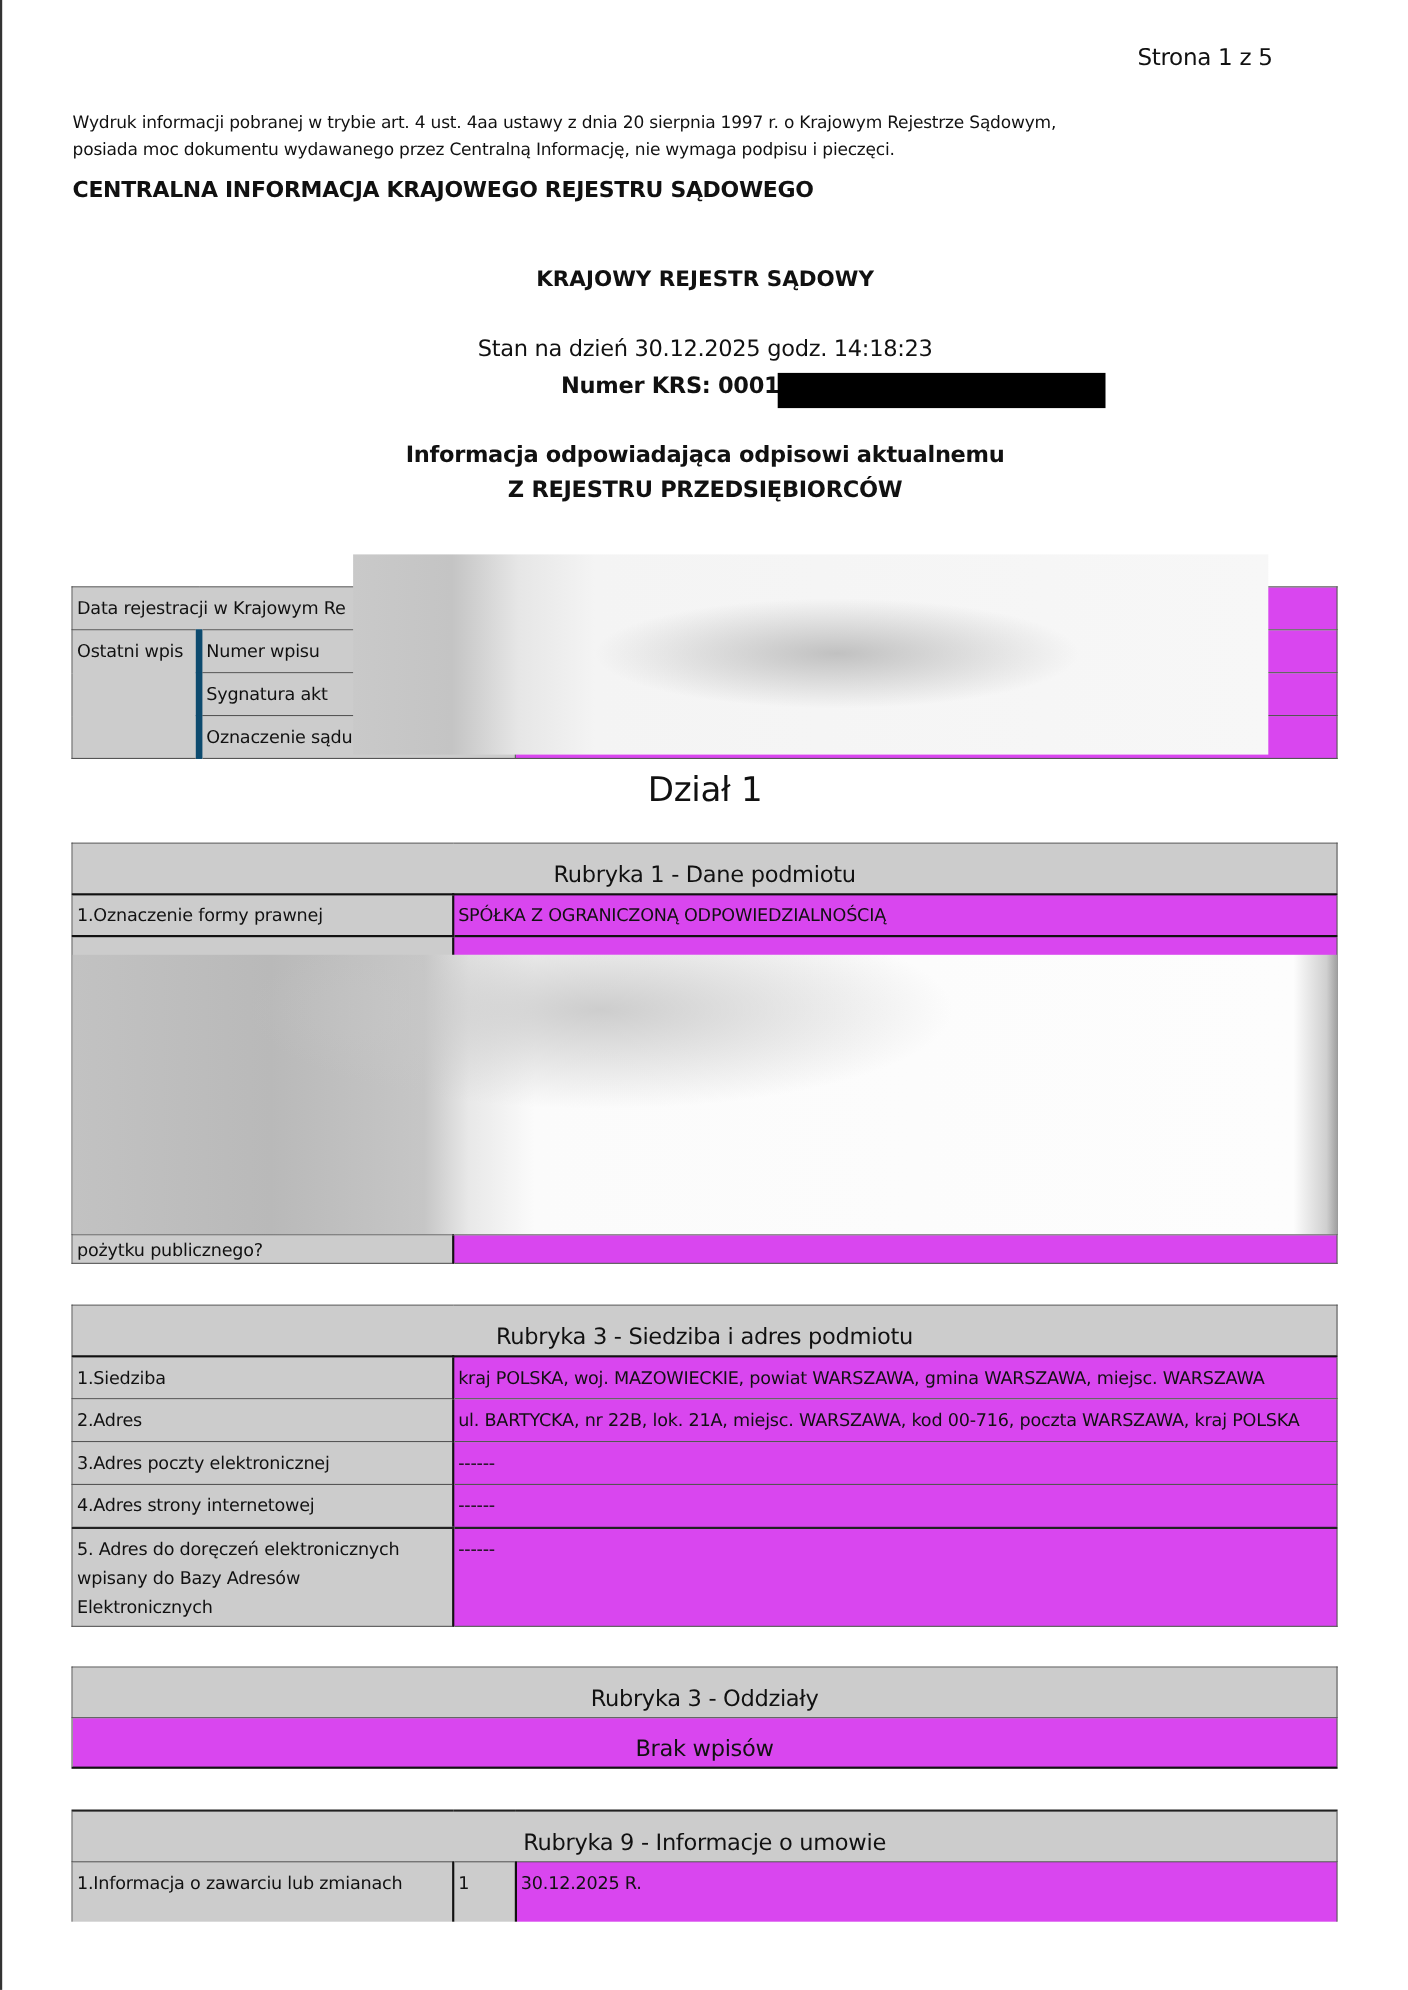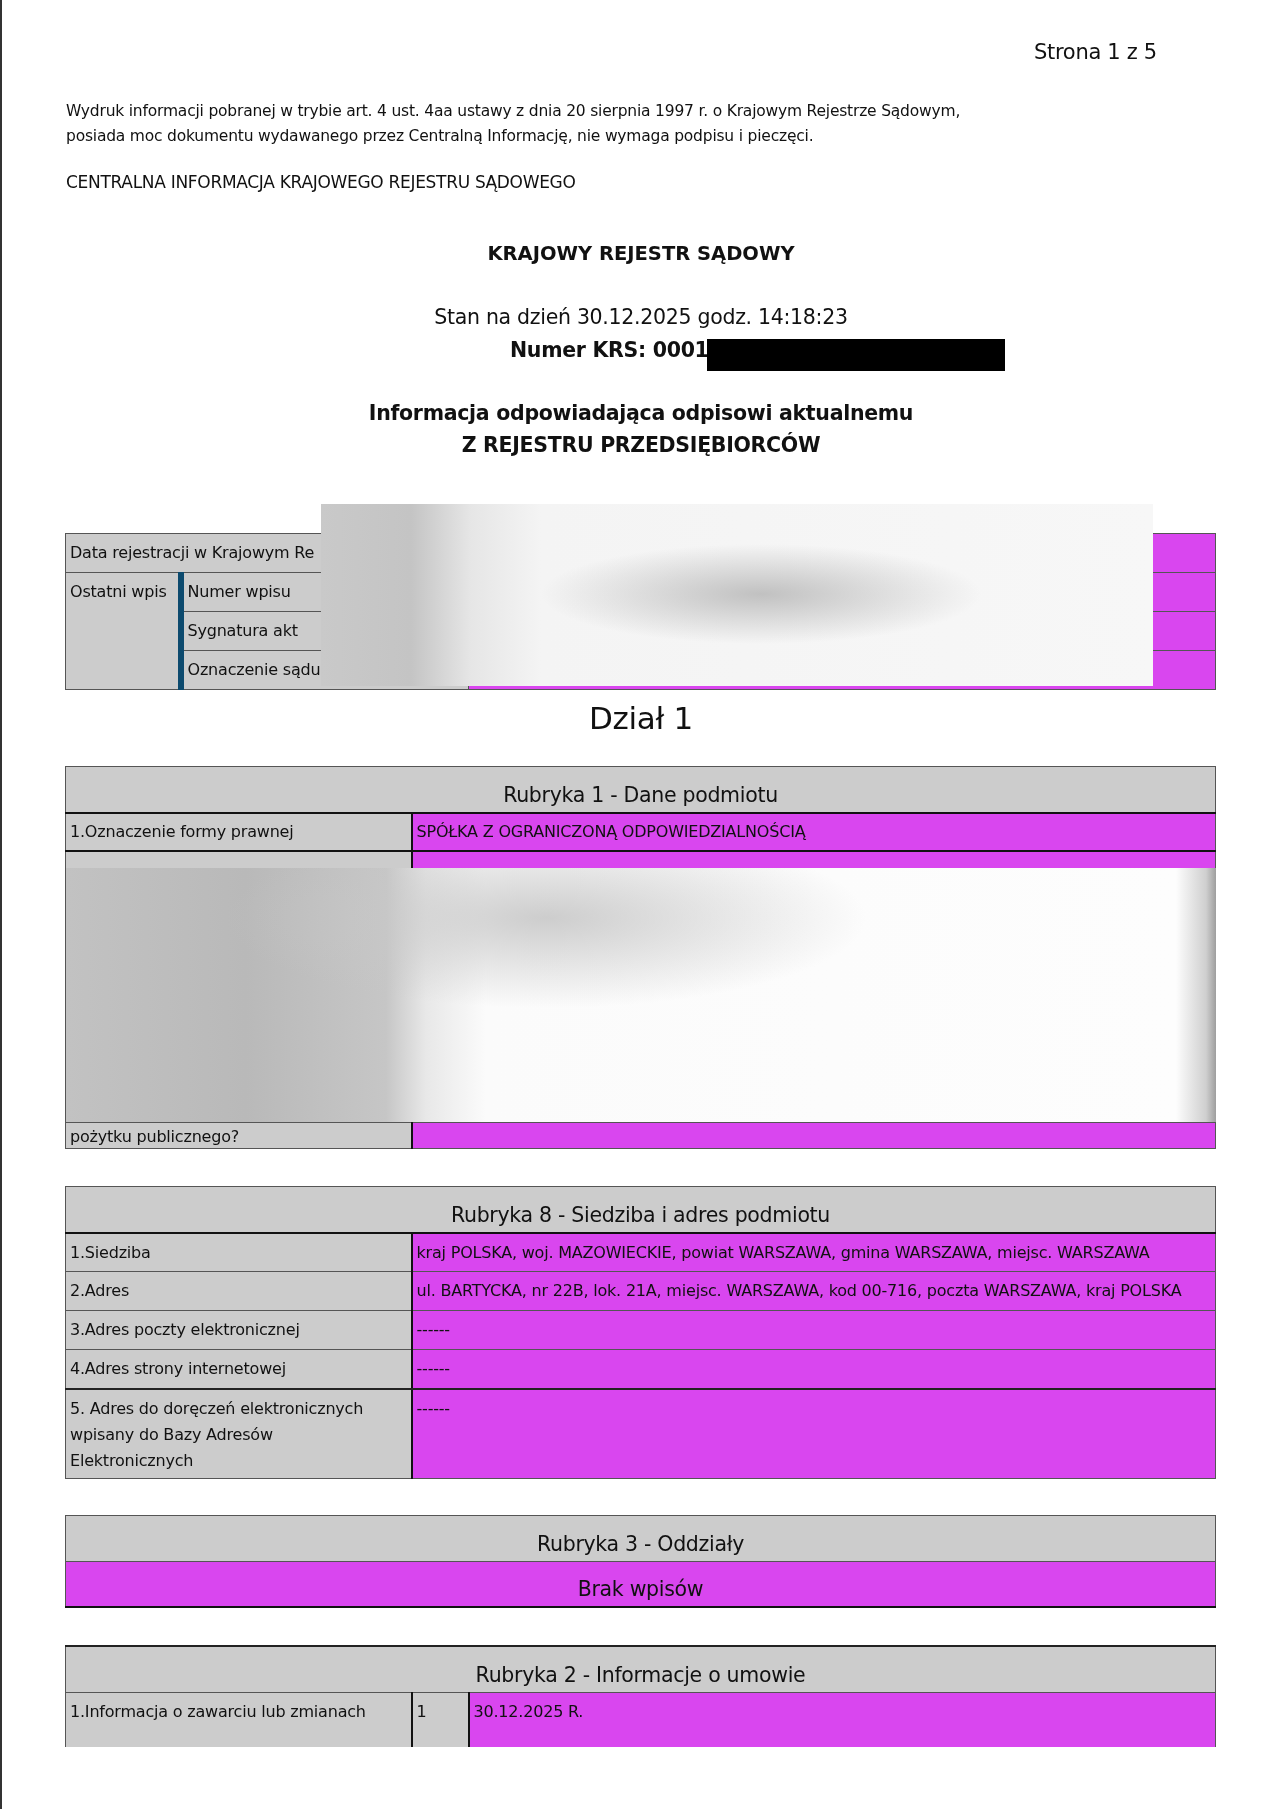--- a/index.html
+++ b/index.html
@@ -6,21 +6,21 @@
   body {
     width: 1280px; height: 1809px; position: relative; overflow: hidden;
     background: #ffffff; color: #111111;
     font-family: "DejaVu Sans", "Liberation Sans", sans-serif;
   }
   .page-edge { position: absolute; left: 0; top: 0; width: 2px; height: 1809px; background: #333; }
   .abs { position: absolute; }
   .page-num { left: 1034px; top: 40px; font-size: 21px; letter-spacing: -0.3px; white-space: nowrap; }
   .intro { left: 66px; top: 99px; font-size: 15.5px; line-height: 25px; width: 1100px; letter-spacing: -0.2px; }
   .intro div { white-space: nowrap; }
-  .central { left: 66px; top: 172px; font-size: 17px; letter-spacing: -0.3px; white-space: nowrap; }
+  .central { left: 66px; top: 160px; font-size: 20px; letter-spacing: -0.3px; white-space: nowrap; font-weight: bold; }
   .center { left: 0; width: 1280px; text-align: center; white-space: nowrap; }
   .krs-title { top: 242px; font-size: 19.5px; font-weight: bold; left: 1px; }
   .stan { top: 305px; font-size: 20.5px; letter-spacing: -0.3px; left: 1px; }
   .krs-num { left: 510px; top: 338px; font-size: 20.5px; font-weight: bold; letter-spacing: -0.3px; white-space: nowrap; }
   .redact-black { left: 707px; top: 339px; width: 298px; height: 32px; background: #000; }
   .info1 { top: 401px; font-size: 20.5px; font-weight: bold; letter-spacing: -0.3px; left: 1px; }
   .info2 { top: 433px; font-size: 20.5px; font-weight: bold; letter-spacing: -0.3px; left: 1px; }
 
   
   .tbl { position: absolute; left: 65px; width: 1151px; border-collapse: collapse; table-layout: fixed; }
@@ -118,21 +118,21 @@
   </table>
 <div class="abs blur2"></div>
 
 <table class="tbl" style="top:1186px;">
   <colgroup>
       <col style="width:346px">
       <col>
     </colgroup>
   <tbody>
       <tr style="height:46px">
-    <td class="hdr" colspan="2" style="border-bottom:2px solid #111">Rubryka 8 - Siedziba i adres podmiotu</td>
+    <td class="hdr" colspan="2" style="border-bottom:2px solid #111">Rubryka 3 - Siedziba i adres podmiotu</td>
   </tr>
   <tr style="height:39px">
     <td class="lbl" style="line-height:37px">1.Siedziba</td>
     <td class="val thick-l" style="line-height:37px">kraj POLSKA, woj. MAZOWIECKIE, powiat WARSZAWA, gmina WARSZAWA, miejsc. WARSZAWA</td>
   </tr>
   <tr style="height:39px">
     <td class="lbl" style="line-height:37px">2.Adres</td>
     <td class="val thick-l" style="line-height:37px">ul.  BARTYCKA, nr 22B, lok. 21A, miejsc. WARSZAWA, kod 00-716, poczta WARSZAWA, kraj POLSKA</td>
   </tr>
   <tr style="height:39px">
@@ -166,21 +166,21 @@
   </table>
 
 <table class="tbl" style="top:1645px;">
   <colgroup>
       <col style="width:346px">
       <col style="width:57px">
       <col>
     </colgroup>
   <tbody>
       <tr style="height:46px">
-    <td class="hdr" colspan="3" style="border-top:2.5px solid #222">Rubryka 2 - Informacje o umowie</td>
+    <td class="hdr" colspan="3" style="border-top:2.5px solid #222">Rubryka 9 - Informacje o umowie</td>
   </tr>
   <tr style="height:55px">
     <td class="lbl" style="padding-top:6px;border-bottom:none">1.Informacja o zawarciu lub zmianach</td>
     <td class="lbl thick-l" style="padding-top:6px;border-bottom:none;border-right:2px solid #111">1</td>
     <td class="val" style="padding-top:6px;border-bottom:none">30.12.2025 R.</td>
   </tr>
 </tbody>
   </table>
 
 </body></html>

